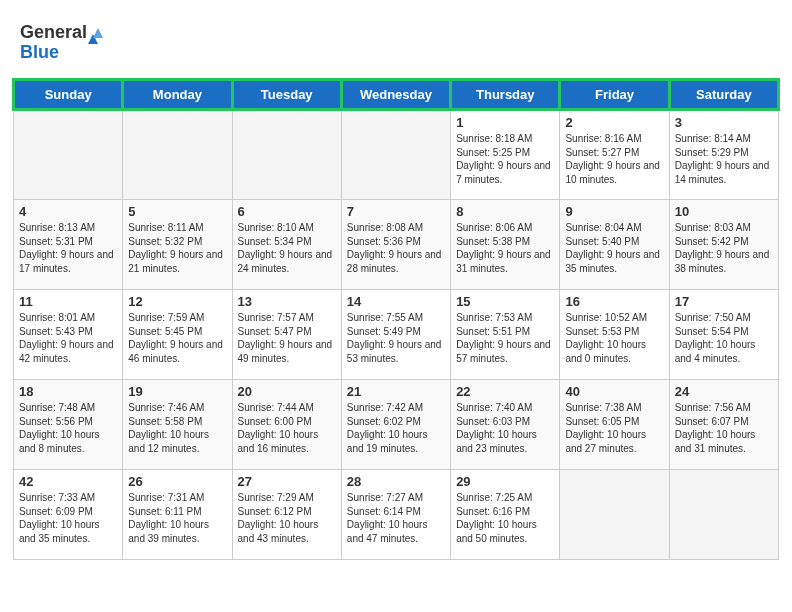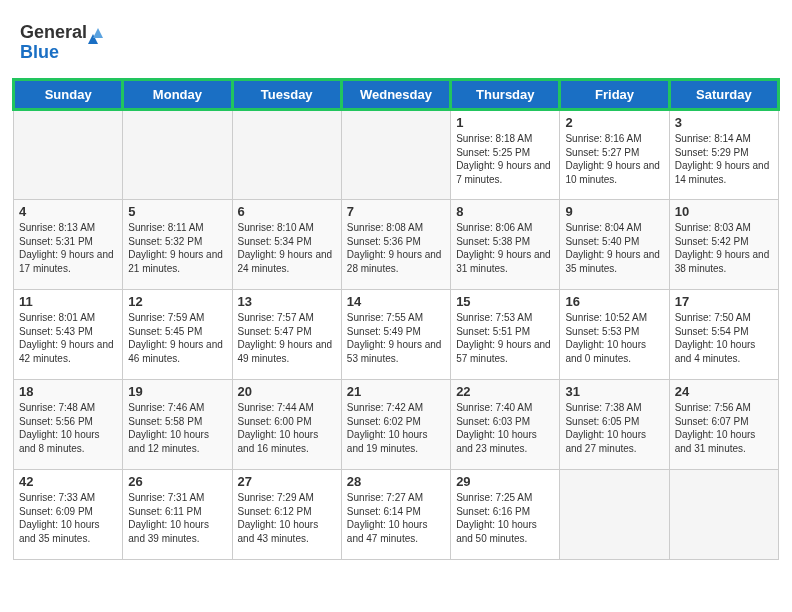--- a/index.html
+++ b/index.html
@@ -246,21 +246,21 @@
 Sunset: 6:02 PM
 Daylight: 10 hours and 19 minutes.</div>
           </td>
           <td class="day-cell">
             <span class="day-number">22</span>
             <div class="day-info">Sunrise: 7:40 AM
 Sunset: 6:03 PM
 Daylight: 10 hours and 23 minutes.</div>
           </td>
           <td class="day-cell">
-            <span class="day-number">31</span>
+            <span class="day-number">40</span>
             <div class="day-info">Sunrise: 7:38 AM
 Sunset: 6:05 PM
 Daylight: 10 hours and 27 minutes.</div>
           </td>
           <td class="day-cell">
             <span class="day-number">24</span>
             <div class="day-info">Sunrise: 7:56 AM
 Sunset: 6:07 PM
 Daylight: 10 hours and 31 minutes.</div>
           </td>

